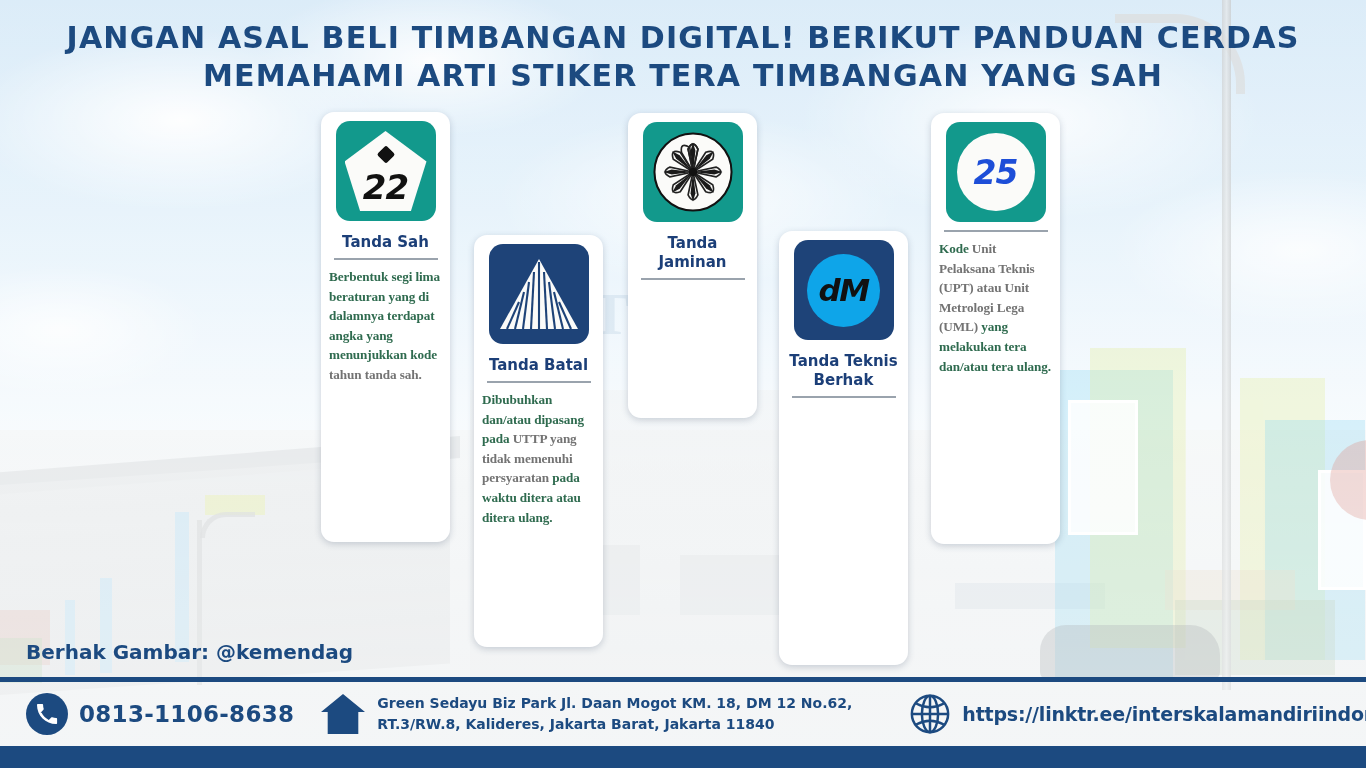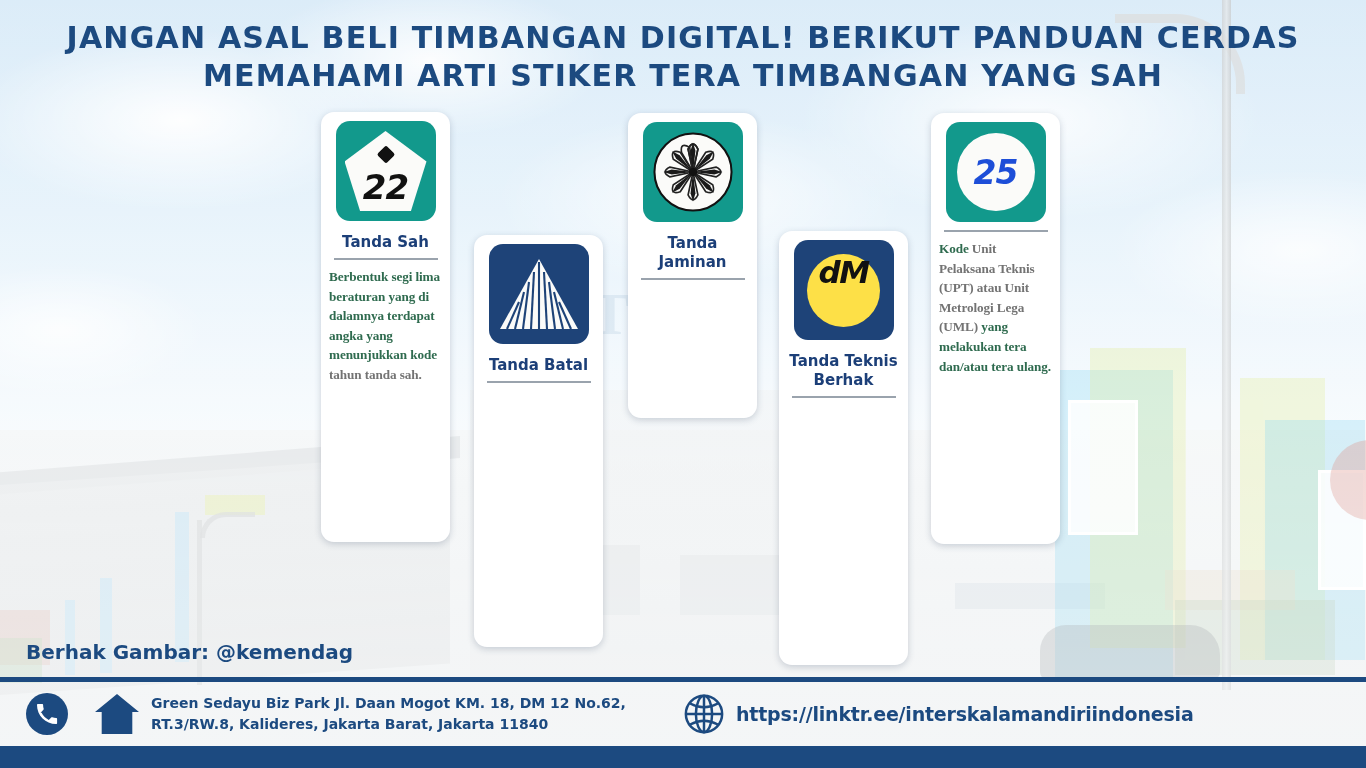--- a/index.html
+++ b/index.html
@@ -212,22 +212,22 @@
   }
   .circle-num {
     width: 78px; height: 78px; border-radius: 50%;
     background: #fbfbf9;
     display: flex; align-items: center; justify-content: center;
     font-family: "DejaVu Sans", sans-serif;
     font-weight: bold; font-size: 33px; color: #1d4ed8; letter-spacing: -1px;
   }
   .circle-dm {
     width: 73px; height: 73px; border-radius: 50%;
-    background: #fde047;
-    display: flex; align-items: flex-start; justify-content: center;
+    background: #0ea5e9;
+    display: flex; align-items: center; justify-content: center;
     font-family: "DejaVu Sans", sans-serif;
     font-weight: bold; font-size: 31px; color: #111; letter-spacing: -1.5px;
   }
 
   
   #source-credit {
     position: absolute; left: 26px; top: 640px; z-index: 7;
     color: #1c4a80;
     font-family: "DejaVu Sans", sans-serif;
     font-weight: bold; font-size: 20px;
@@ -345,20 +345,21 @@
           <line x1="62" y1="46" x2="74" y2="73"></line>
           <line x1="37" y1="16" x2="34" y2="73"></line>
           <line x1="32" y1="26" x2="26" y2="73"></line>
           <line x1="27" y1="36" x2="18" y2="73"></line>
           <line x1="22" y1="46" x2="10" y2="73"></line>
         </g>
       </svg>
     </div>
     <div class="card-title">Tanda Batal</div>
     <div class="divider"></div>
+    <div class="card-body">Dibubuhkan dan/atau dipasang pada <b>UTTP yang tidak memenuhi persyaratan</b> pada waktu ditera atau ditera ulang.</div>
   </div>
 
   <div class="card c3">
     <div class="badge teal">
       <svg width="82" height="82" viewBox="0 0 100 100">
         <circle cx="50" cy="50" r="47" fill="#fbfbf9" stroke="#111" stroke-width="2.5"></circle>
         <g fill="none" stroke="#222" stroke-width="2">
           <g id="petal-set">
             <path d="M50 50 L44 22 Q50 10 56 22 Z"></path>
             <path d="M50 50 L36 26 Q34 13 46 20 Z"></path>
@@ -416,20 +417,21 @@
 <div id="footer-rule"></div>
 
 <div id="footer">
 
   <div class="f-item f-phone">
     <span class="icon-circle">
       <svg width="24" height="24" viewBox="0 0 24 24" fill="#ffffff">
         <path d="M6.6 10.8c1.6 3.1 4.1 5.6 7.2 7.2l2.4-2.4c.3-.3.7-.4 1.1-.3 1.2.4 2.5.6 3.8.6.6 0 1 .4 1 1V21c0 .6-.4 1-1 1C10.6 22 2 13.4 2 2.9c0-.6.4-1 1-1h4.1c.6 0 1 .4 1 1 0 1.3.2 2.6.6 3.8.1.4 0 .8-.3 1.1l-2.8 3z"></path>
       </svg>
     </span>
+    <span class="f-text">0813-1106-8638</span>
   </div>
 
   <div class="f-item f-addr">
     <svg class="home-icon" viewBox="0 0 48 46">
       <path d="M24 2 L47 21 L40 21 L40 44 L8 44 L8 21 L1 21 Z" fill="#1c4a80"></path>
       <rect x="19" y="28" width="10" height="16" fill="#ffffff" opacity=".0"></rect>
     </svg>
     <span class="f-text">Green Sedayu Biz Park Jl. Daan Mogot KM. 18, DM 12 No.62, RT.3/RW.8, Kalideres, Jakarta Barat, Jakarta 11840</span>
   </div>
 

